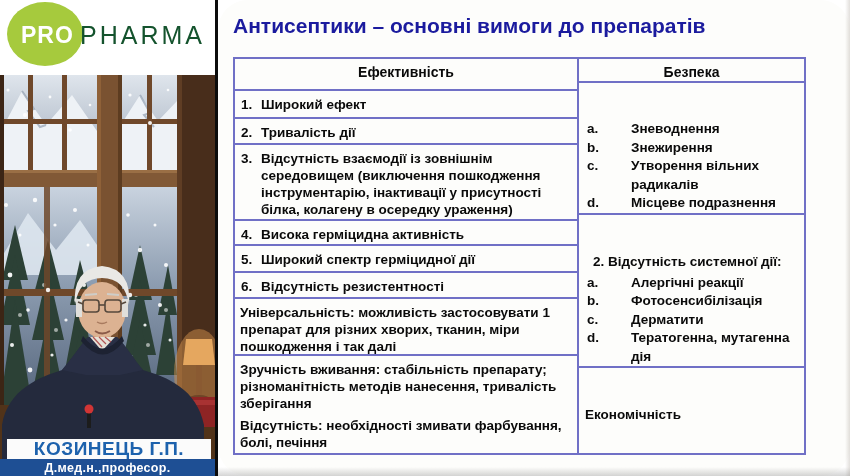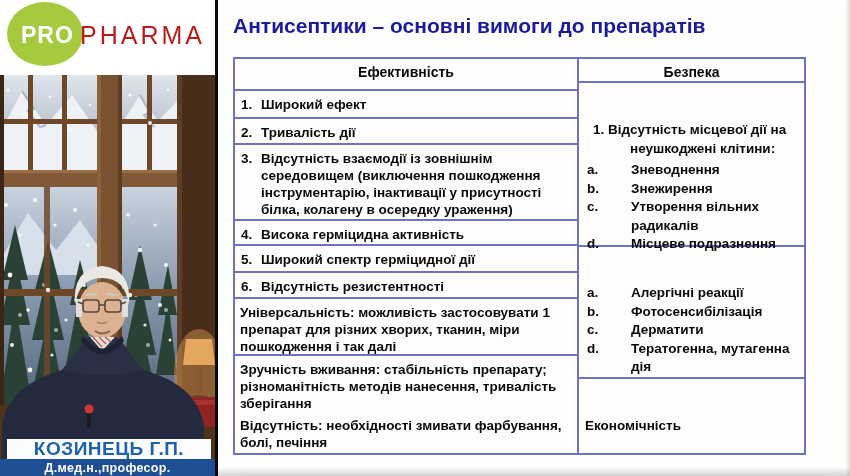--- a/index.html
+++ b/index.html
@@ -6,21 +6,21 @@
   body{font-family:"Liberation Sans", sans-serif;}
   .frame{position:relative;width:850px;height:476px;overflow:hidden;background:#fff;}
 
   
   .left-panel{position:absolute;left:0;top:0;width:215px;height:476px;background:#20242e;}
   .panel-divider{position:absolute;left:215px;top:0;width:3px;height:476px;background:#0c0c0c;}
 
   .logo-area{position:absolute;left:0;top:0;width:215px;height:75px;background:#ffffff;z-index:3;}
   .logo-circle{position:absolute;left:7px;top:2px;width:76px;height:64px;border-radius:50%;background:#a6ca3d;}
   .logo-pro{position:absolute;left:21px;top:22px;font-size:23px;font-weight:bold;color:#ffffff;letter-spacing:1px;}
-  .logo-pharma{position:absolute;left:80px;top:21px;font-size:25px;color:#b91c1c;letter-spacing:3px;}
+  .logo-pharma{position:absolute;left:80px;top:21px;font-size:25px;color:#14532d;letter-spacing:3px;}
 
   .scene{position:absolute;left:0;top:75px;width:215px;height:401px;display:block;}
 
   .name-bar{position:absolute;left:7px;right:4px;bottom:17px;height:20px;background:#fbfbfb;z-index:4;
             display:flex;align-items:center;justify-content:center;
             font-weight:bold;font-size:19px;color:#1d62ad;letter-spacing:0.5px;}
   .title-bar{position:absolute;left:0;right:0;bottom:0;height:17px;background:#1e4f94;z-index:4;
              display:flex;align-items:center;justify-content:center;
              font-weight:bold;font-size:12.5px;color:#ffffff;letter-spacing:0.3px;}
 
@@ -261,40 +261,40 @@
         <div class="cell h97 tight">
           <p class="para">Зручність вживання: стабільність препарату; різноманітність методів нанесення, тривалість зберігання</p>
           <p class="para">Відсутність: необхідності змивати фарбування, болі, печіння</p>
         </div>
       </div>
 
       <div class="col right-col">
         <div class="cell header h33">Безпека</div>
 
         <div class="cell h132">
-          <div class="r-head">1. Відсутність місцевої дії на неушкоджені клітини:</div>
           <div class="r-item">
             <span class="r-m">a.</span>
             <span>Зневоднення</span>
           </div>
           <div class="r-item">
             <span class="r-m">b.</span>
             <span>Знежирення</span>
           </div>
           <div class="r-item">
             <span class="r-m">c.</span>
             <span>Утворення вільних радикалів</span>
           </div>
           <div class="r-item">
             <span class="r-m">d.</span>
             <span>Місцеве подразнення</span>
           </div>
         </div>
 
         <div class="cell h139">
+          <div class="r-head">2. Відсутність системної дії:</div>
           <div class="r-item">
             <span class="r-m">a.</span>
             <span>Алергічні реакції</span>
           </div>
           <div class="r-item">
             <span class="r-m">b.</span>
             <span>Фотосенсибілізація</span>
           </div>
           <div class="r-item">
             <span class="r-m">c.</span>

